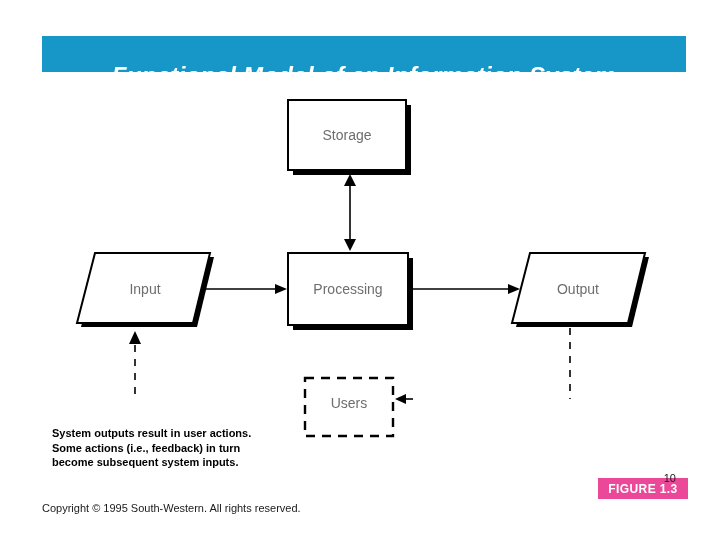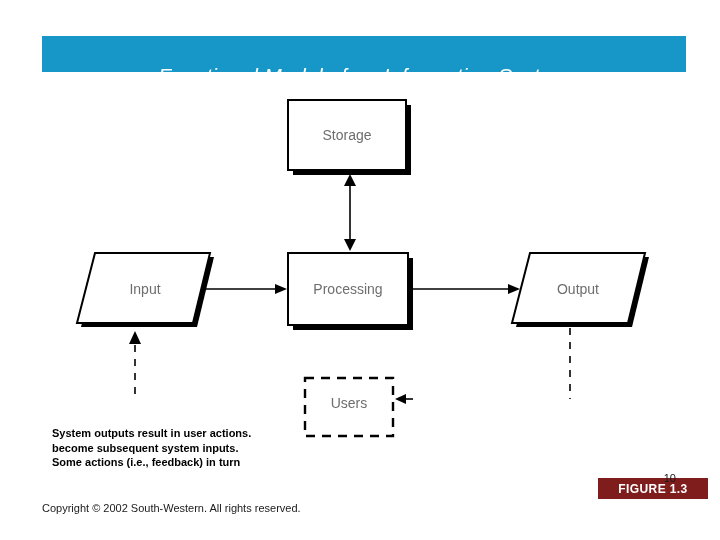--- a/index.html
+++ b/index.html
@@ -10,41 +10,41 @@
     overflow:hidden;
     font-family:"Liberation Sans",sans-serif;
   }
   
   .title-banner{
     position:absolute;left:42px;top:36px;width:644px;height:36px;
     background:#1697c8;
     display:flex;align-items:center;justify-content:center;
   }
   .title-banner .title-text{
-    color:#ffffff;font-style:italic;font-size:21px;font-weight:400;
+    color:#ffffff;font-style:italic;font-size:24px;font-weight:700;
     letter-spacing:.3px;white-space:nowrap;margin-top:43px;
   }
   
   svg.diagram{position:absolute;left:0;top:0;width:720px;height:540px;}
   .node-box{fill:#ffffff;stroke:#000000;stroke-width:2;}
   .node-shadow{fill:#000000;stroke:none;}
   .node-label{font:14px "Liberation Sans",sans-serif;fill:#6e6e6e;text-anchor:middle;}
   .flow-line{stroke:#000000;stroke-width:1.6;fill:none;}
   .flow-dashed{stroke:#000000;stroke-width:1.6;fill:none;stroke-dasharray:7 7;}
   .arrow-head{fill:#000000;stroke:none;}
   .users-box{fill:#ffffff;stroke:#000000;stroke-width:2.4;stroke-dasharray:9 7;}
   
   .note-block{
     position:absolute;left:52px;top:426px;width:270px;
     font-size:11px;font-weight:bold;color:#000000;line-height:14.5px;
   }
   
   .figure-badge{
-    position:absolute;left:598px;top:478px;width:110px;height:21px;
-    background:#7f1d1d;display:flex;align-items:center;justify-content:center;
+    position:absolute;left:598px;top:478px;width:90px;height:21px;
+    background:#ec4899;display:flex;align-items:center;justify-content:center;
   }
   .figure-badge .figure-text{
     color:#ffffff;font-weight:bold;font-size:12px;letter-spacing:.4px;white-space:nowrap;
   }
   
   .copyright{
     position:absolute;left:42px;top:502px;
     font-size:11px;color:#1a1a1a;white-space:nowrap;
   }
   .page-number{
@@ -118,24 +118,24 @@
     </g>
 
     <g>
       <line class="flow-dashed" x1="135" y1="345" x2="135" y2="397"></line>
       <polygon class="arrow-head" points="135,331 129,344 141,344"></polygon>
     </g>
   </svg>
 
   <div class="note-block">
     <div>System outputs result in user actions.</div>
+    <div>Some actions (i.e., feedback) in turn</div>
     <div>become subsequent system inputs.</div>
-    <div>Some actions (i.e., feedback) in turn</div>
   </div>
 
   <div class="figure-badge">
     <span class="figure-text">FIGURE 1.3</span>
   </div>
 
-  <div class="copyright">Copyright © 2002 South-Western. All rights reserved.</div>
+  <div class="copyright">Copyright © 1995 South-Western. All rights reserved.</div>
   <div class="page-number">10</div>
 
 </div>
 
 </body></html>

